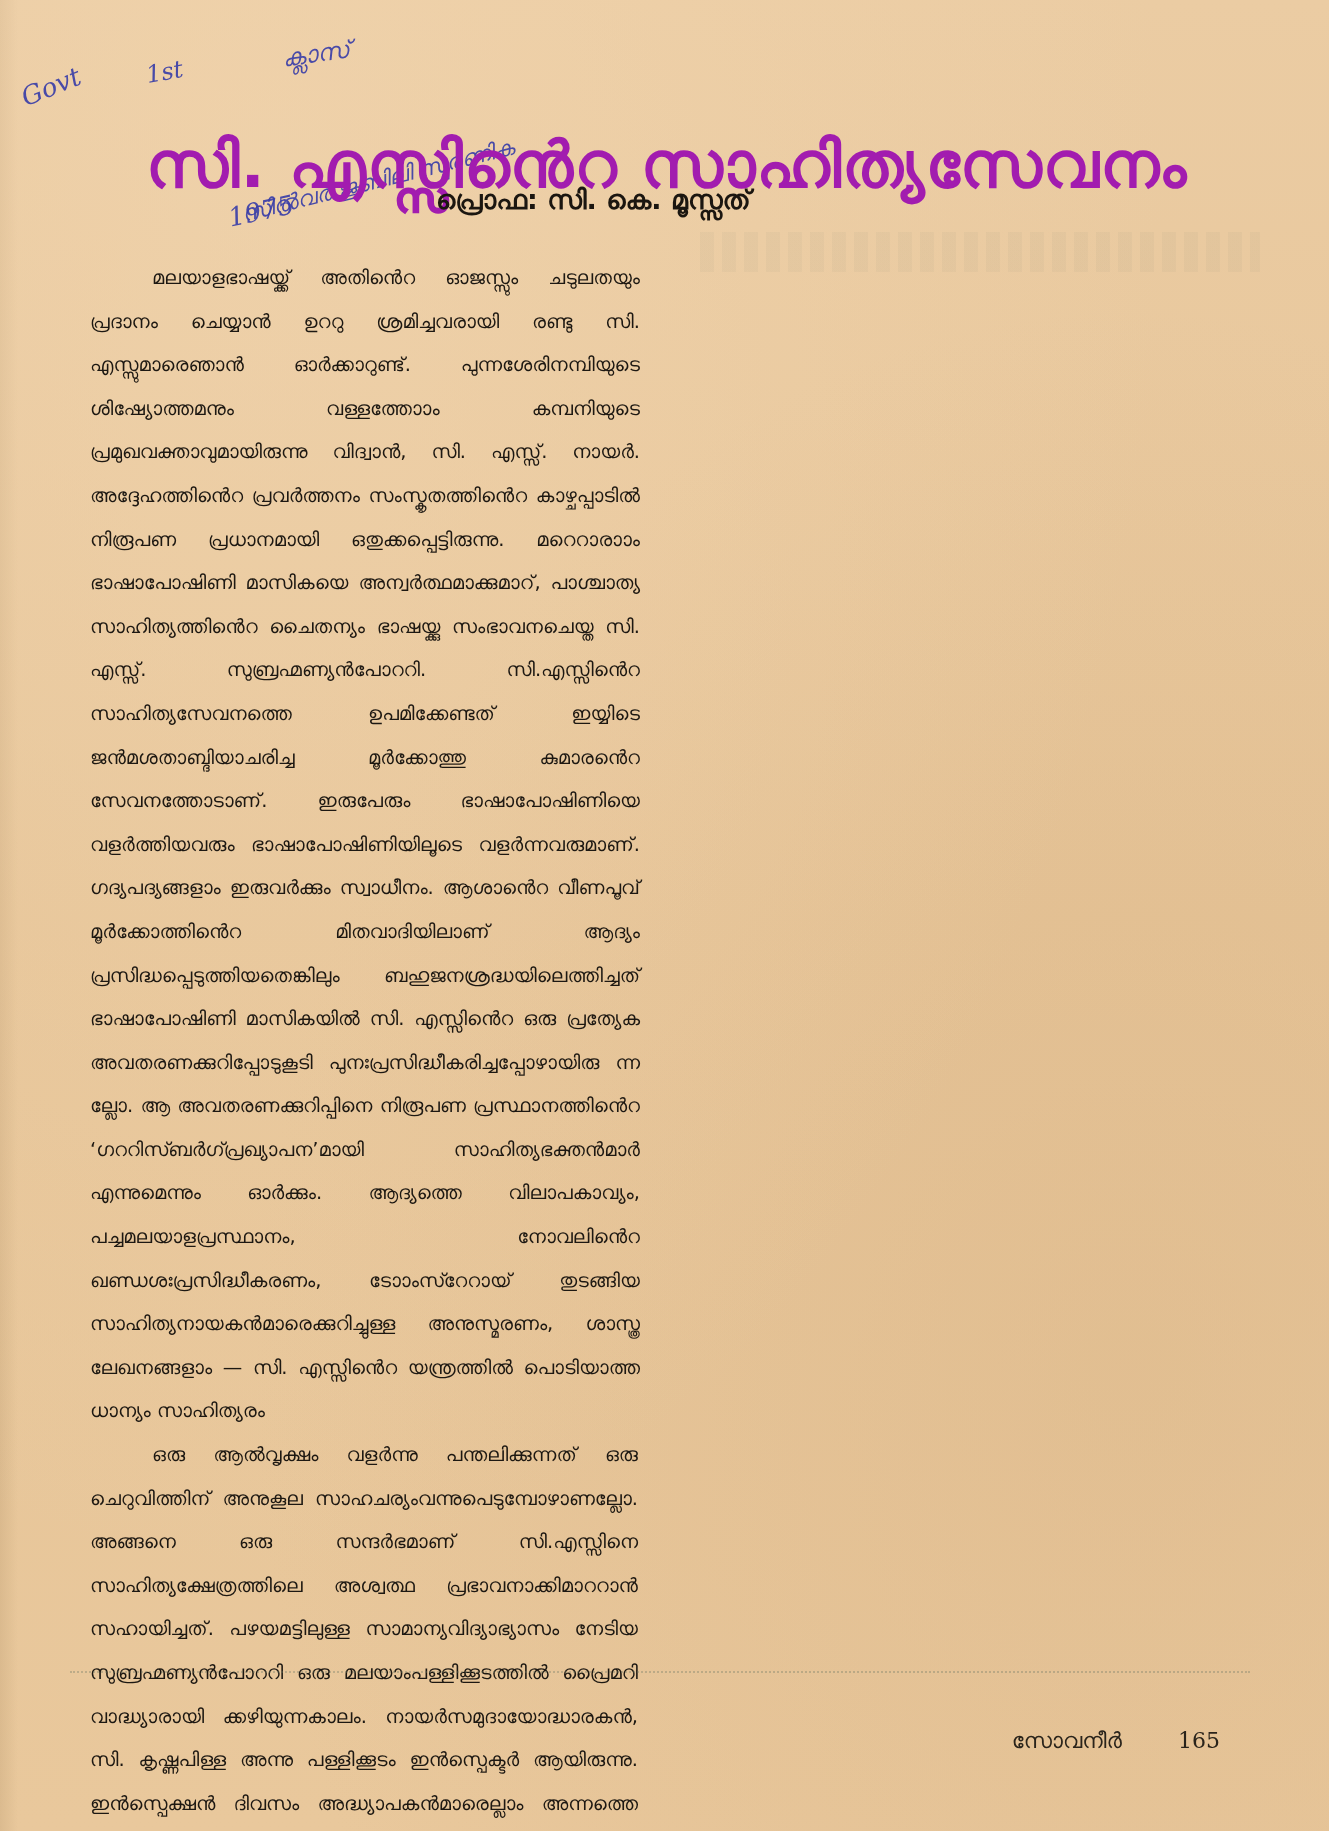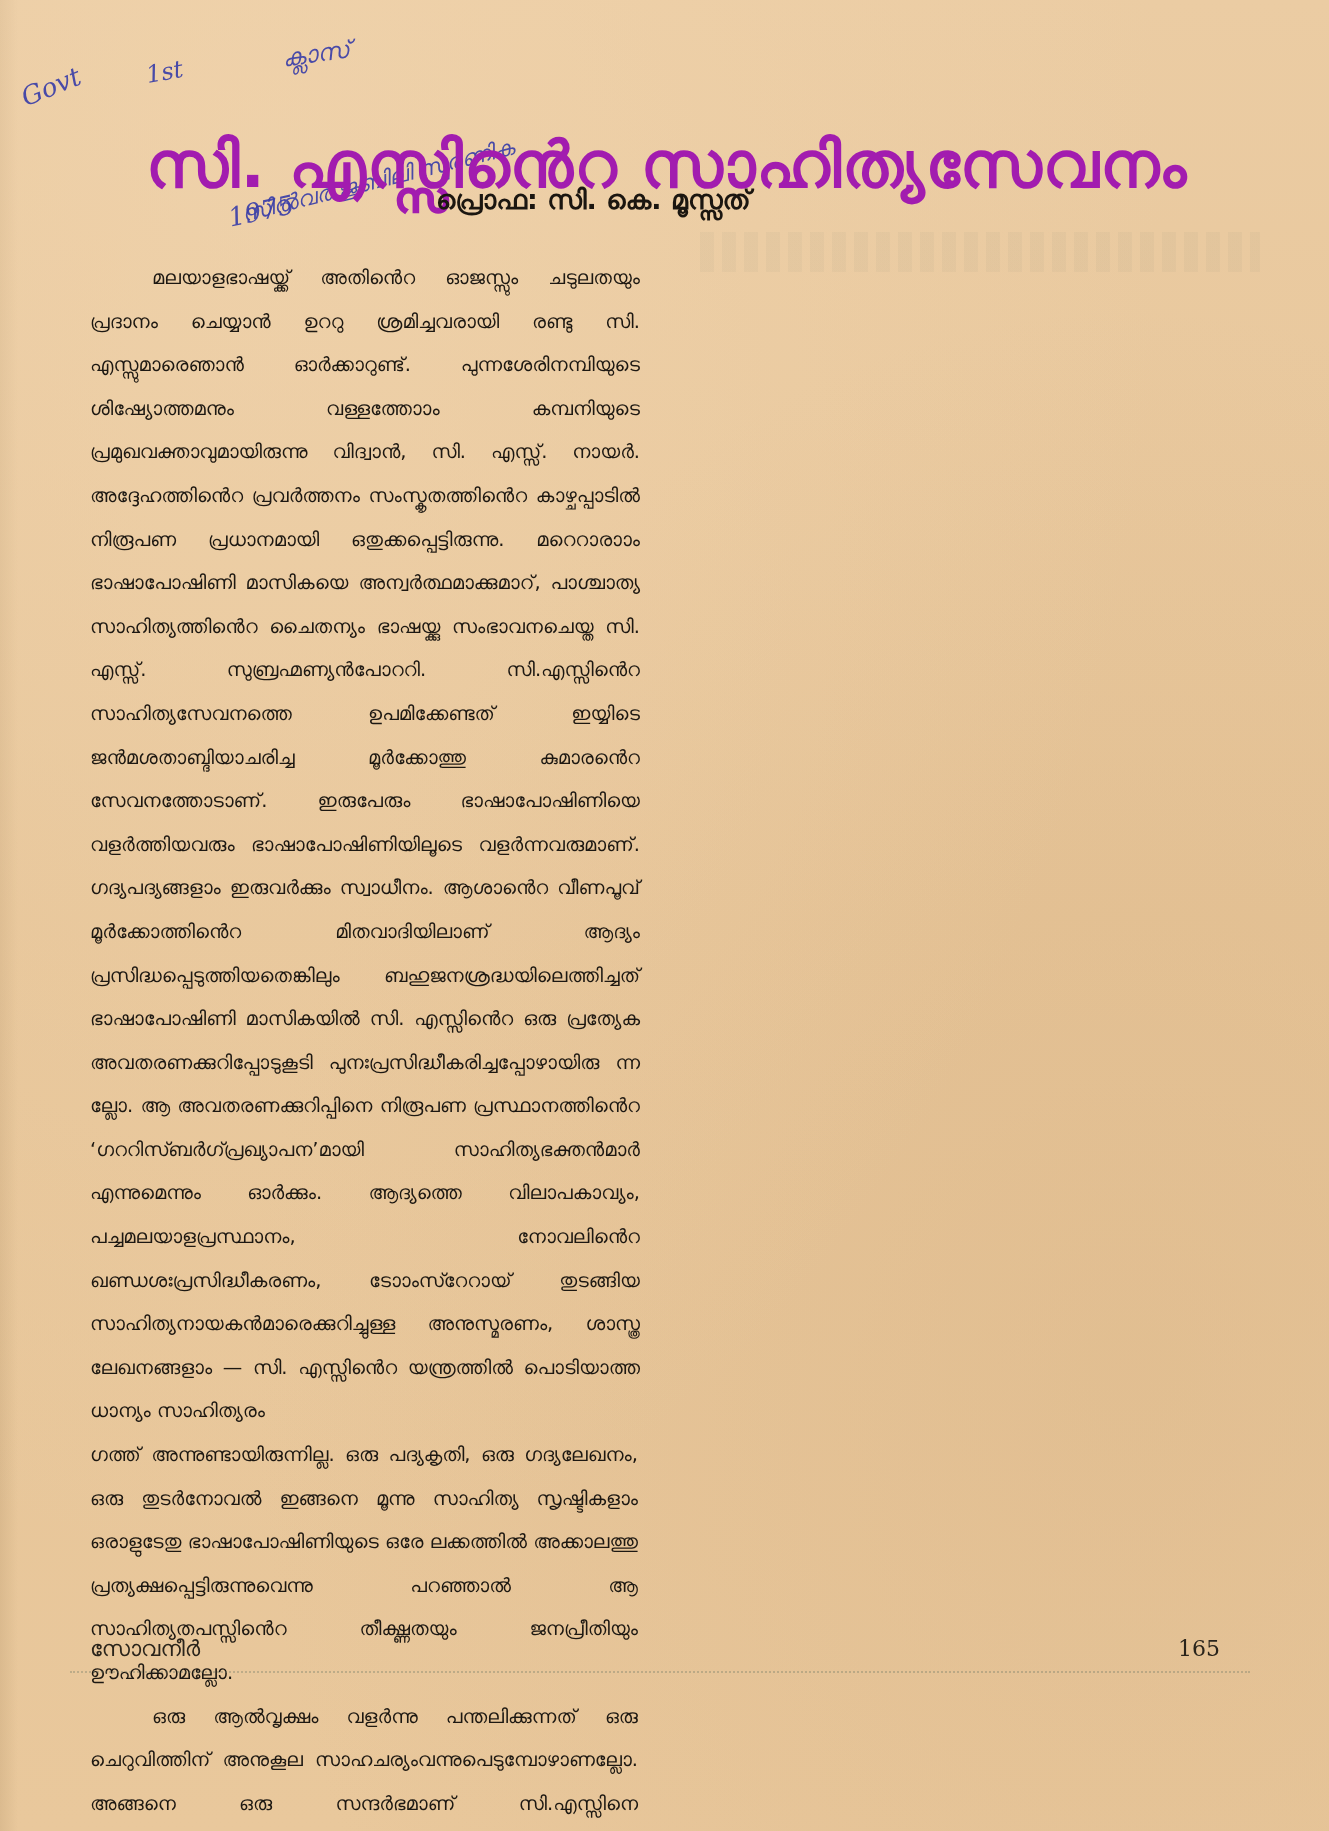--- a/index.html
+++ b/index.html
@@ -128,26 +128,27 @@
       position: absolute;
       left: 70px;
       top: 1671px;
       width: 1180px;
       height: 0;
       border-top: 2px dotted rgba(110, 120, 100, 0.35);
     }
     .footer {
       position: absolute;
       left: 90px;
-      top: 1636px;
+      top: 1728px;
       width: 1130px;
       display: flex;
-      justify-content: space-between;
+      justify-content: flex-end;
       font-size: 22px;
       color: #2a241b;
+      gap: 40px;
     }
     .footer-left {
       font-family: "DejaVu Sans", sans-serif;
     }
     .footer-right {
       font-family: "DejaVu Serif", serif;
       font-size: 22px;
       margin-left: 16px;
     }
 
@@ -176,21 +177,20 @@
   <div class="ink ink-5">1975</div>
 
   <h1 class="title">സി. എസ്സിൻെറ സാഹിത്യസേവനം</h1>
   <div class="byline">പ്രൊഫ: സി. കെ. മൂസ്സത്</div>
 
   <div class="columns">
     <div class="col col-left">
       <p class="indent">മലയാളഭാഷയ്ക്ക് അതിൻെറ ഓജസ്സും ചടുലതയും പ്രദാനം ചെയ്യാൻ ഉററു ശ്രമിച്ചവരായി രണ്ടു സി. എസ്സുമാരെഞാൻ ഓർക്കാറുണ്ട്. പുന്നശേരിനമ്പിയുടെ ശിഷ്യോത്തമനും വള്ളത്തോാം കമ്പനിയുടെ പ്രമുഖവക്താവുമായിരുന്നു വിദ്വാൻ, സി. എസ്സ്. നായർ. അദ്ദേഹത്തിൻെറ പ്രവർത്തനം സംസ്കൃതത്തിൻെറ കാഴ്ചപ്പാടിൽ നിരൂപണ പ്രധാനമായി ഒതുക്കപ്പെട്ടിരുന്നു. മറെറാരാാം ഭാഷാപോഷിണി മാസികയെ അന്വർത്ഥമാക്കുമാറ്, പാശ്ചാത്യ സാഹിത്യത്തിൻെറ ചൈതന്യം ഭാഷയ്ക്കു സംഭാവനചെയ്ത സി. എസ്സ്. സുബ്രഹ്മണ്യൻപോററി. സി.എസ്സിൻെറ സാഹിത്യസേവനത്തെ ഉപമിക്കേണ്ടത് ഇയ്യിടെ ജൻമശതാബ്ദിയാചരിച്ച മൂർക്കോത്തു കുമാരൻെറ സേവനത്തോടാണ്. ഇരുപേരും ഭാഷാപോഷിണിയെ വളർത്തിയവരും ഭാഷാപോഷിണിയിലൂടെ വളർന്നവരുമാണ്. ഗദ്യപദ്യങ്ങളാം ഇരുവർക്കും സ്വാധീനം. ആശാൻെറ വീണപൂവ് മൂർക്കോത്തിൻെറ മിതവാദിയിലാണ് ആദ്യം പ്രസിദ്ധപ്പെടുത്തിയതെങ്കിലും ബഹുജനശ്രദ്ധയിലെത്തിച്ചത് ഭാഷാപോഷിണി മാസികയിൽ സി. എസ്സിൻെറ ഒരു പ്രത്യേക അവതരണക്കുറിപ്പോടുകൂടി പുനഃപ്രസിദ്ധീകരിച്ചപ്പോഴായിരു ന്ന ല്ലോ. ആ അവതരണക്കുറിപ്പിനെ നിരൂപണ പ്രസ്ഥാനത്തിൻെറ ‘ഗററിസ്ബർഗ്പ്രഖ്യാപന’മായി സാഹിത്യഭക്തൻമാർ എന്നുമെന്നും ഓർക്കും. ആദ്യത്തെ വിലാപകാവ്യം, പച്ചമലയാളപ്രസ്ഥാനം, നോവലിൻെറ ഖണ്ഡശഃപ്രസിദ്ധീകരണം, ടോാംസ്റേറായ് തുടങ്ങിയ സാഹിത്യനായകൻമാരെക്കുറിച്ചുള്ള അനുസ്മരണം, ശാസ്ത്ര ലേഖനങ്ങളാം — സി. എസ്സിൻെറ യന്ത്രത്തിൽ പൊടിയാത്ത ധാന്യം സാഹിത്യരം</p>
     </div>
     <div class="col col-right">
-      <p>ഗത്ത് അന്നുണ്ടായിരുന്നില്ല. ഒരു പദ്യകൃതി, ഒരു ഗദ്യലേഖനം, ഒരു തുടർനോവൽ ഇങ്ങനെ മൂന്നു സാഹിത്യ സൃഷ്ടികളാം ഒരാളുടേതു ഭാഷാപോഷിണിയുടെ ഒരേ ലക്കത്തിൽ അക്കാലത്തു പ്രത്യക്ഷപ്പെട്ടിരുന്നുവെന്നു പറഞ്ഞാൽ ആ സാഹിത്യതപസ്സിൻെറ തീക്ഷ്ണതയും ജനപ്രീതിയും ഊഹിക്കാമല്ലോ.</p>
       <p class="indent">ഒരു ആൽവൃക്ഷം വളർന്നു പന്തലിക്കുന്നത് ഒരു ചെറുവിത്തിന് അനുകൂല സാഹചര്യംവന്നുപെടുമ്പോഴാണല്ലോ. അങ്ങനെ ഒരു സന്ദർഭമാണ് സി.എസ്സിനെ സാഹിത്യക്ഷേത്രത്തിലെ അശ്വത്ഥ പ്രഭാവനാക്കിമാററാൻ സഹായിച്ചത്. പഴയമട്ടിലുള്ള സാമാന്യവിദ്യാഭ്യാസം നേടിയ സുബ്രഹ്മണ്യൻപോററി ഒരു മലയാംപള്ളിക്കൂടത്തിൽ പ്രൈമറി വാദ്ധ്യാരായി ക്കഴിയുന്നകാലം. നായർസമുദായോദ്ധാരകൻ, സി. കൃഷ്ണപിള്ള അന്നു പള്ളിക്കൂടം ഇൻസ്പെക്ടർ ആയിരുന്നു. ഇൻസ്പെക്ഷൻ ദിവസം അദ്ധ്യാപകൻമാരെല്ലാം അന്നത്തെ ചിട്ടയനുസരിച്ച് പ്രത്യേക വേഷവിധാനത്തോടെ ഒരുങ്ങിപ്പുറപ്പെട്ടപ്പോാം, മറെറാരുതരത്തിലാണ് നമ്മുടെ പോററിസ്സാർ ശ്രദ്ധേയനായത്. സാക്ഷാൽ വെള്ളിമിനുങ്ങില്ലാത്ത സാഹിത്യതത്പരനായ ഒരംഗം എന്ന നിലയ്ക്ക് ഒരു വെള്ളത്തോർത്തുകൊണ്ട് തോളംമറച്ചു തലയുയർത്തി നിൽക്കുന്നു! ഇതെന്തൊരു വേഷം എന്നായി ഇൻസ്പെക്ടർ. കിട്ടുന്ന വേതനത്തിനനുസരിച്ചാവും കെട്ടുന്ന വേഷം എന്നായി ശ്രീപോററി. ബിരുദ മെടുത്തുവന്നാലേ ഉയർന്ന തസ്തിക തരാനൊക്കൂ, തസ്തികയനുസരിച്ചാണു വേതനം എന്നു സി. കെ. പി. കൊള്ളിച്ചുകൊണ്ടു പറഞ്ഞു. എന്നി ബിരുദമെടുത്തിട്ടു മററു കാര്യം എന്ന്ഒരു ഉറച്ച തീരുമാനവുമായി</p>
     </div>
   </div>
 
   <div class="footer-rule"></div>
   <div class="footer">
     <span class="footer-left">സോവനീർ</span>
     <span class="footer-right">165</span>
   </div>
 

